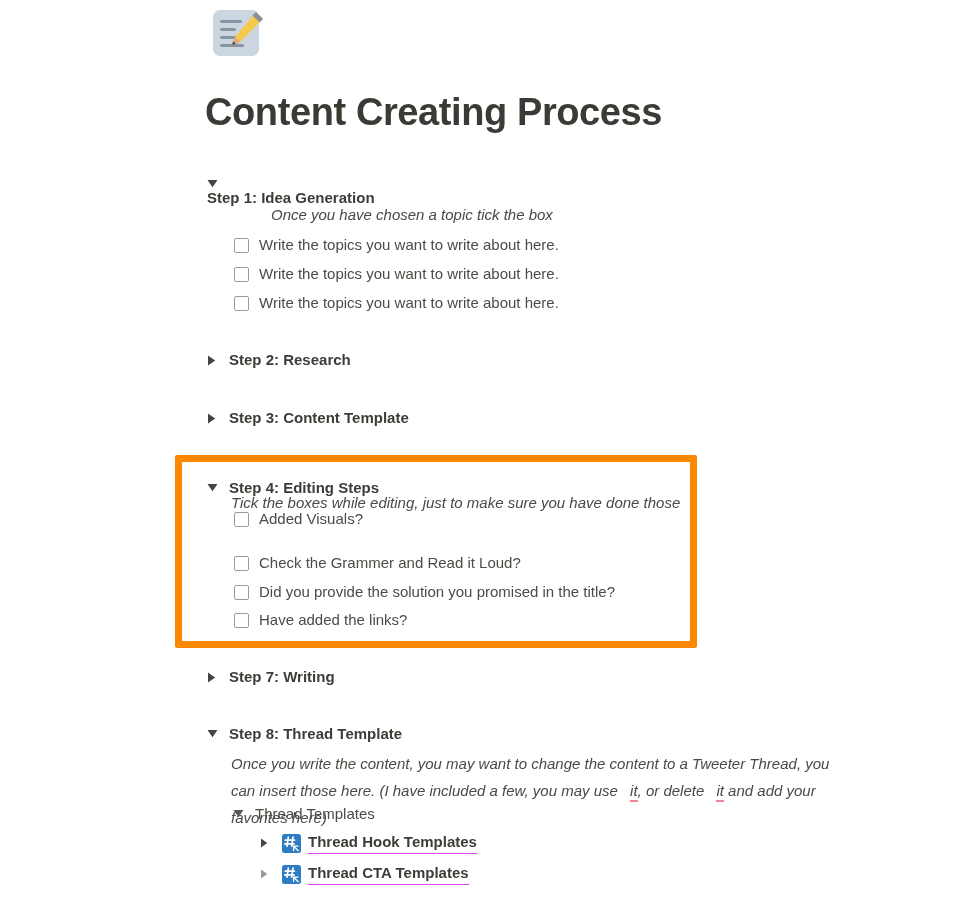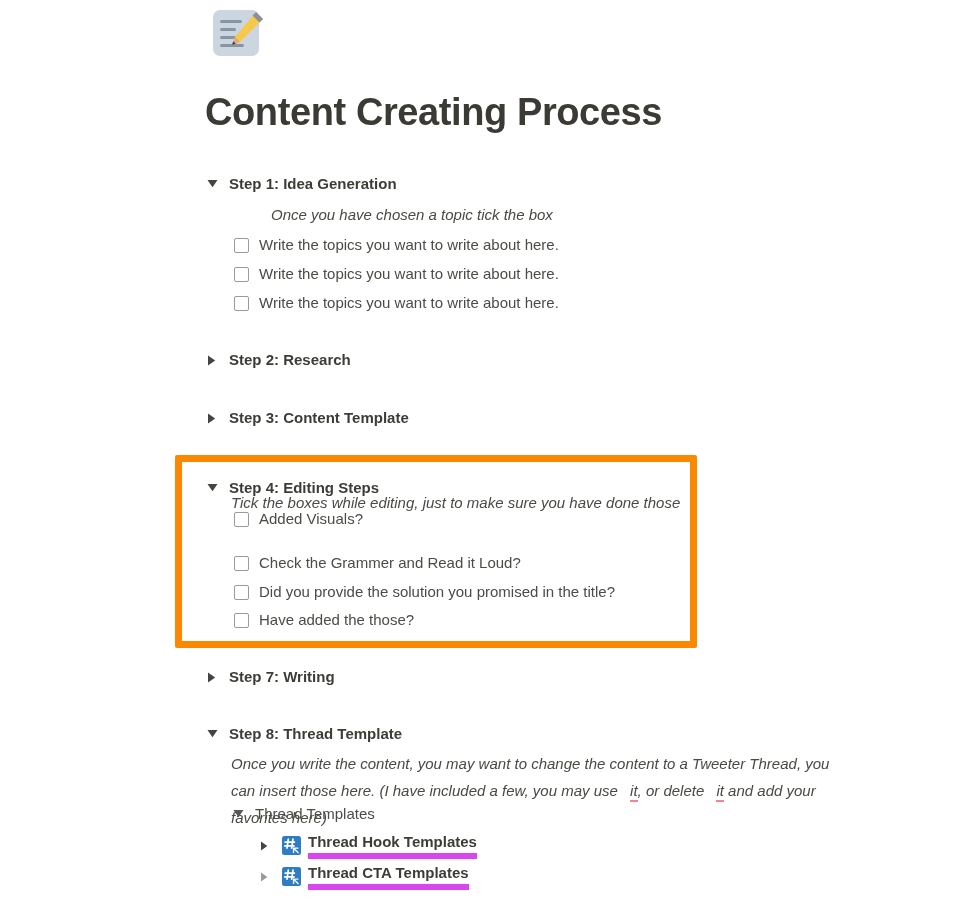--- a/index.html
+++ b/index.html
@@ -161,21 +161,21 @@
     margin-right: 7px;
     position: relative;
   }
   .hash-icon svg { display:block; width:19px; height:19px; }
 
   .link-text {
     font-size: 15px;
     font-weight: bold;
     color: #3d3c37;
     line-height: 20px;
-    border-bottom: 6px solid #d946ef;
+    border-bottom: 1px solid #d946ef;
     padding-bottom: 1px;
   }
 </style>
 </head>
 <body>
 
 <div class="page">
 
   <div class="page-icon">
     <svg viewBox="0 0 56 50" xmlns="http://www.w3.org/2000/svg">
@@ -186,21 +186,21 @@
       <rect x="10" y="36" width="24" height="3" rx="1.5" fill="#8794a3"></rect>
       <path d="M46 4 L53 11 L30 34 L22 37 L25 29 Z" fill="#f6c84c"></path>
       <path d="M46 4 L53 11 L49.5 14.5 L42.5 7.5 Z" fill="#8a9199"></path>
       <path d="M25 29 L22 37 L30 34 Z" fill="#e0aa7e"></path>
       <path d="M23.3 33.3 L22 37 L25.7 35.7 Z" fill="#3b4046"></path>
     </svg>
   </div>
 
   <div class="page-title">Content Creating Process</div>
 
-  <div class="toggle-row" style="left:207px; top:174px;">
+  <div class="toggle-row" style="left:207px; top:174px;flex-direction:column;">
     <span class="tri">
       <svg width="11" height="9" viewBox="0 0 11 9">
           <path d="M0.5 1 L10.5 1 L5.5 8.2 Z" fill="#46443f"></path>
         </svg>
     </span>
     <span class="step-label">Step 1: Idea Generation</span>
   </div>
 
   <div class="note" style="left:231px; top:204px;margin-left:40px;">Once you have chosen a topic tick the box</div>
 
@@ -255,21 +255,21 @@
   <div class="check-row" style="left:234px; top:553px;">
     <span class="cbox"></span>
     <span class="check-label">Check the Grammer and Read it Loud?</span>
   </div>
   <div class="check-row" style="left:234px; top:582px;">
     <span class="cbox"></span>
     <span class="check-label">Did you provide the solution you promised in the title?</span>
   </div>
   <div class="check-row" style="left:234px; top:610px;">
     <span class="cbox"></span>
-    <span class="check-label">Have added the those?</span>
+    <span class="check-label">Have added the links?</span>
   </div>
 
   <div class="toggle-row" style="left:207px; top:667px;">
     <span class="tri">
       <svg width="9" height="11" viewBox="0 0 9 11">
           <path d="M1 0.5 L8.2 5.5 L1 10.5 Z" fill="#46443f"></path>
         </svg>
     </span>
     <span class="step-label">Step 7: Writing</span>
   </div>

